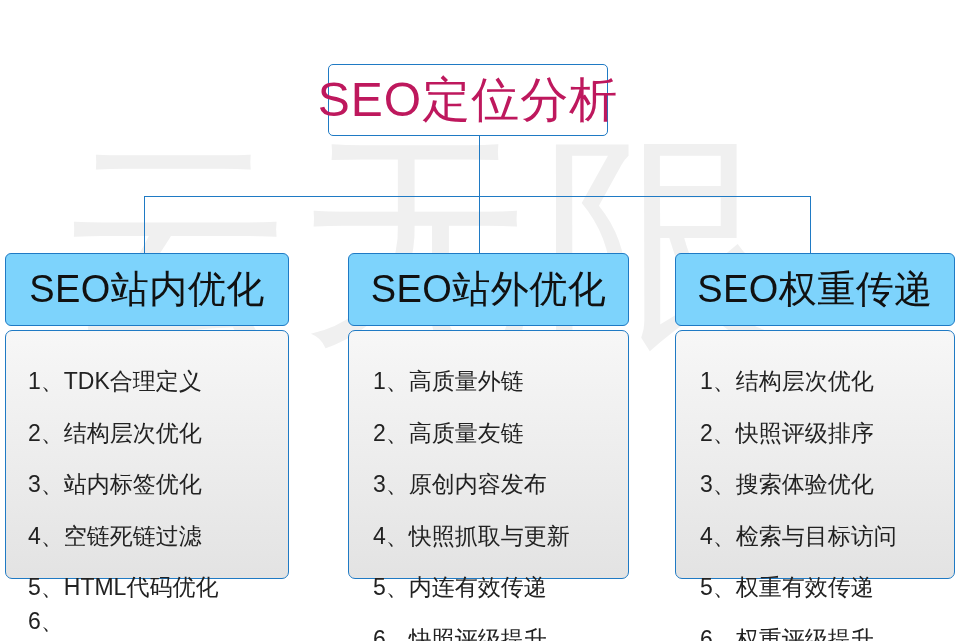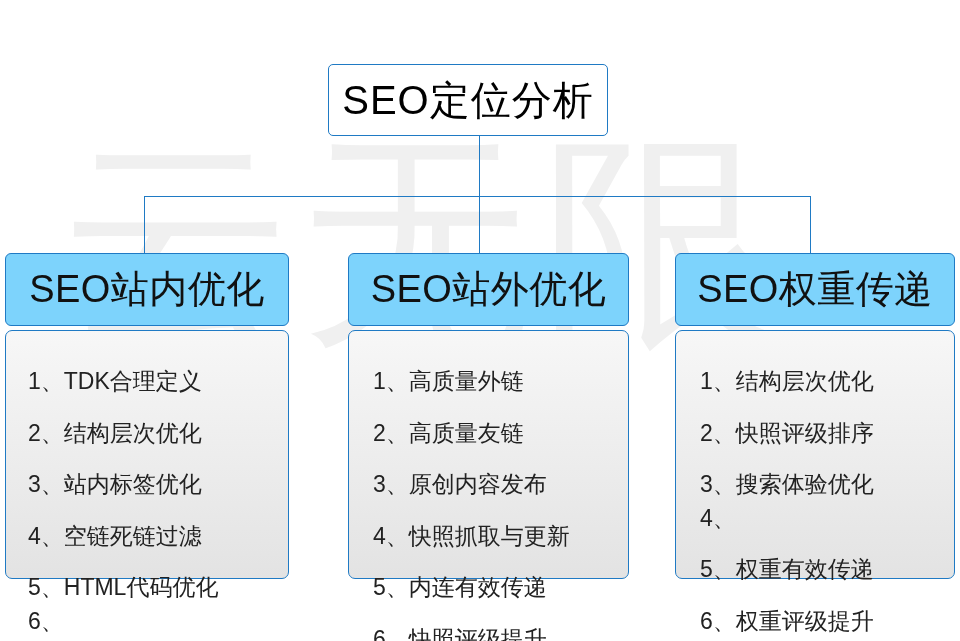--- a/index.html
+++ b/index.html
@@ -44,22 +44,22 @@
     left:328px;top:64px;
     width:280px;height:72px;
     box-sizing:border-box;
     border:1.6px solid #1f7ac4;
     border-radius:5px;
     background:#ffffff;
     display:flex;align-items:center;justify-content:center;
     z-index:3;
   }
   .title-text{
-    font-size:40px;
-    color:#000000;
+    font-size:48px;
+    color:#be185d;
     letter-spacing:1px;
     white-space:nowrap;
   }
 
   
   .col{position:absolute;z-index:3;}
   .col-head{
     box-sizing:border-box;
     border:1.6px solid #1f7ac4;
     border-radius:6px;
@@ -195,20 +195,21 @@
       <div class="li">
           <span class="num">2、</span>
           <span class="txt">快照评级排序</span>
         </div>
       <div class="li">
           <span class="num">3、</span>
           <span class="txt">搜索体验优化</span>
         </div>
       <div class="li">
           <span class="num">4、</span>
+          <span class="txt">检索与目标访问</span>
         </div>
       <div class="li">
           <span class="num">5、</span>
           <span class="txt">权重有效传递</span>
         </div>
       <div class="li">
           <span class="num">6、</span>
           <span class="txt">权重评级提升</span>
         </div>
     </div>

